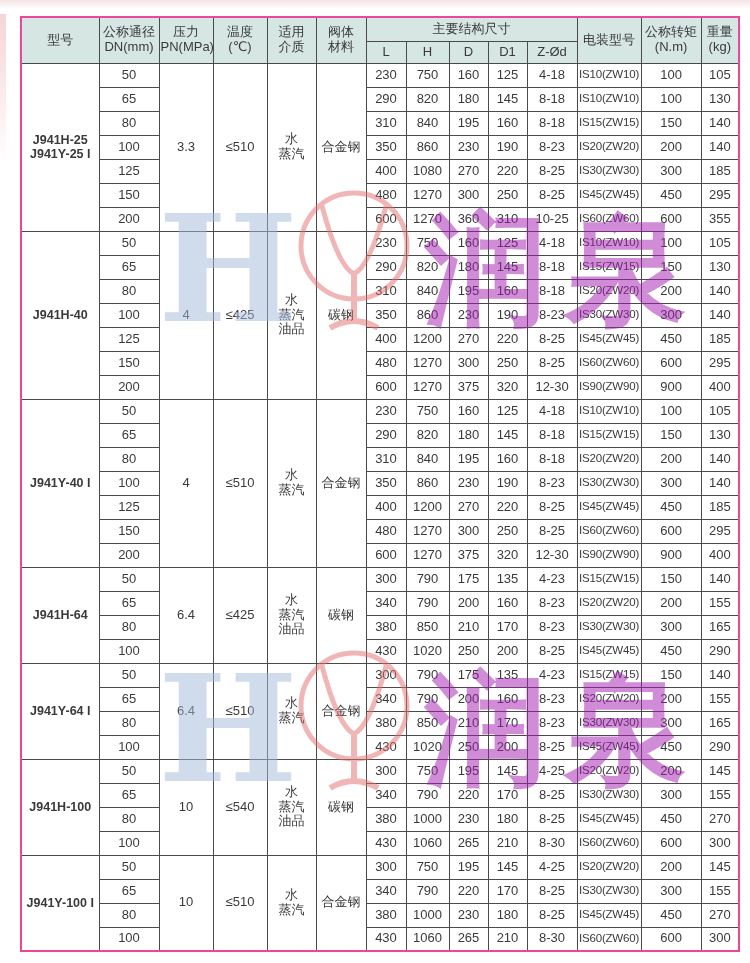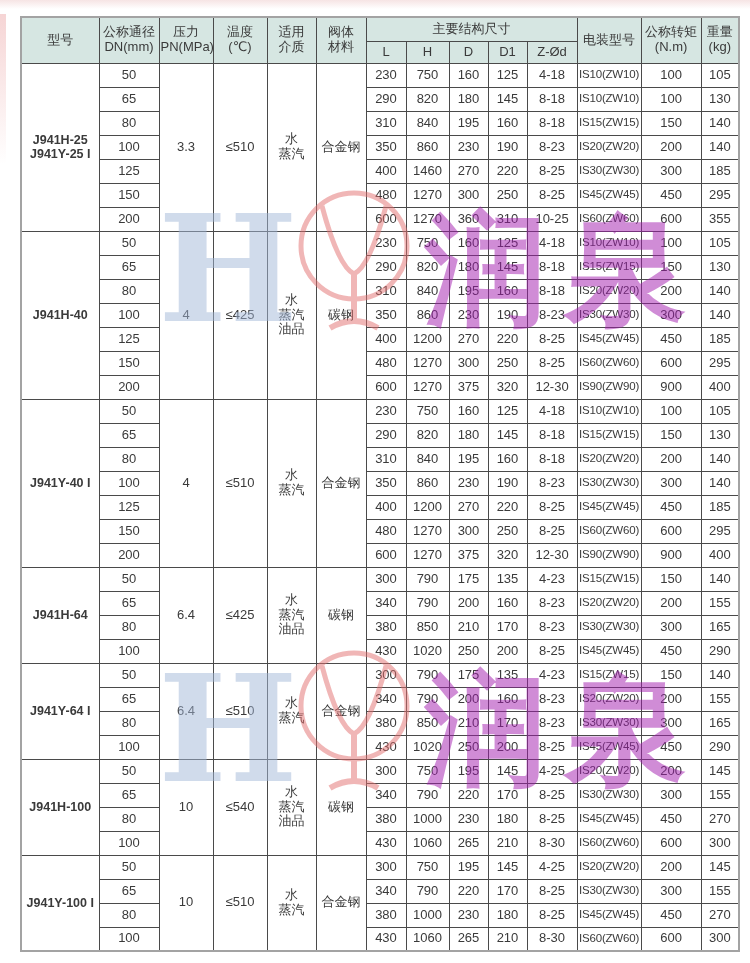--- a/index.html
+++ b/index.html
@@ -24,21 +24,21 @@
   }
   .spec-table td,.spec-table th{
     border:1px solid #4a4a4a;
     text-align:center;vertical-align:middle;
     font-weight:normal;
     font-size:13px;line-height:1.15;
     white-space:pre-line;
     padding:0 1px;
     overflow:hidden;
   }
-  .spec-table{border:2px solid #a3a3a3;}
+  .spec-table{border:2px solid #ec4899;}
   .spec-table thead td{background:#d6e6e2;}
   .spec-table thead tr.h1{height:24px;}
   .spec-table thead tr.h2{height:22px;}
   .spec-table tbody tr{height:24px;background:transparent;}
   td.c-act{font-size:11.5px;letter-spacing:-0.2px;}
   td.c-model{font-size:12.5px;font-weight:bold;}
   td.c-dim,td.c-dn,td.c-num{font-size:13px;}
   
   .wm{position:absolute;left:0;top:0;width:750px;height:963px;pointer-events:none;z-index:5;}
   .wm-logo{
@@ -163,21 +163,21 @@
         <td class="c-dim">230</td>
         <td class="c-dim">190</td>
         <td class="c-dim">8-23</td>
         <td class="c-act">IS20(ZW20)</td>
         <td class="c-num">200</td>
         <td class="c-num">140</td>
       </tr>
       <tr>
         <td class="c-dn">125</td>
         <td class="c-dim">400</td>
-        <td class="c-dim">1460</td>
+        <td class="c-dim">1080</td>
         <td class="c-dim">270</td>
         <td class="c-dim">220</td>
         <td class="c-dim">8-25</td>
         <td class="c-act">IS30(ZW30)</td>
         <td class="c-num">300</td>
         <td class="c-num">185</td>
       </tr>
       <tr>
         <td class="c-dn">150</td>
         <td class="c-dim">480</td>

